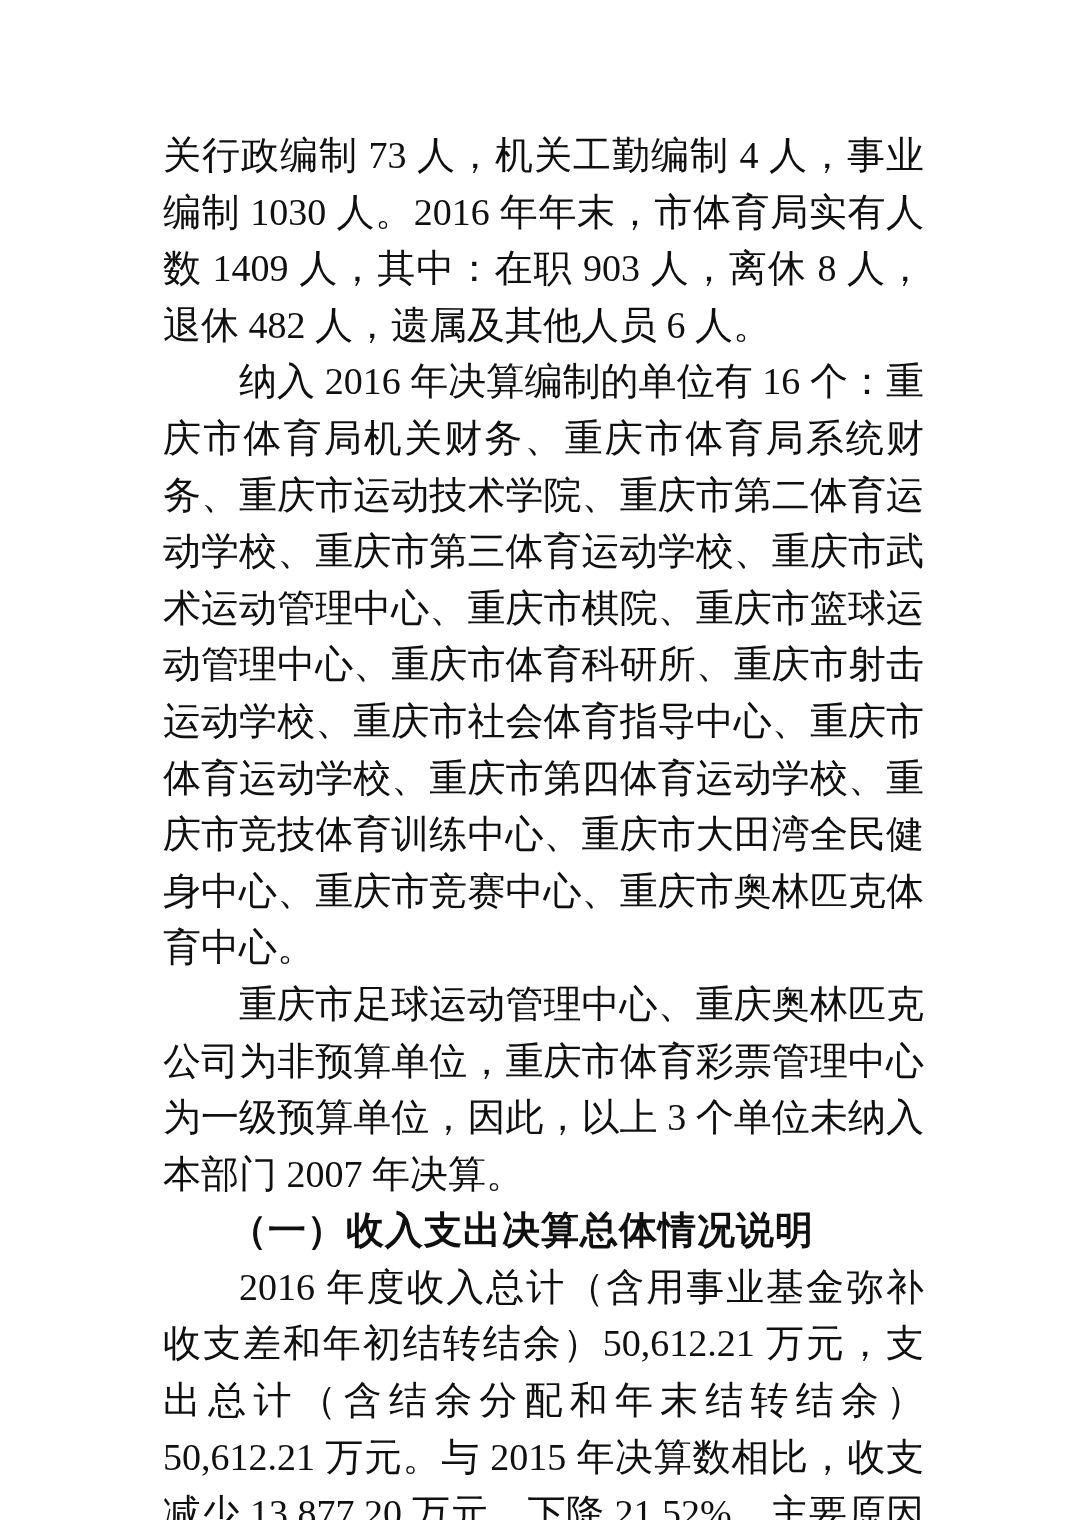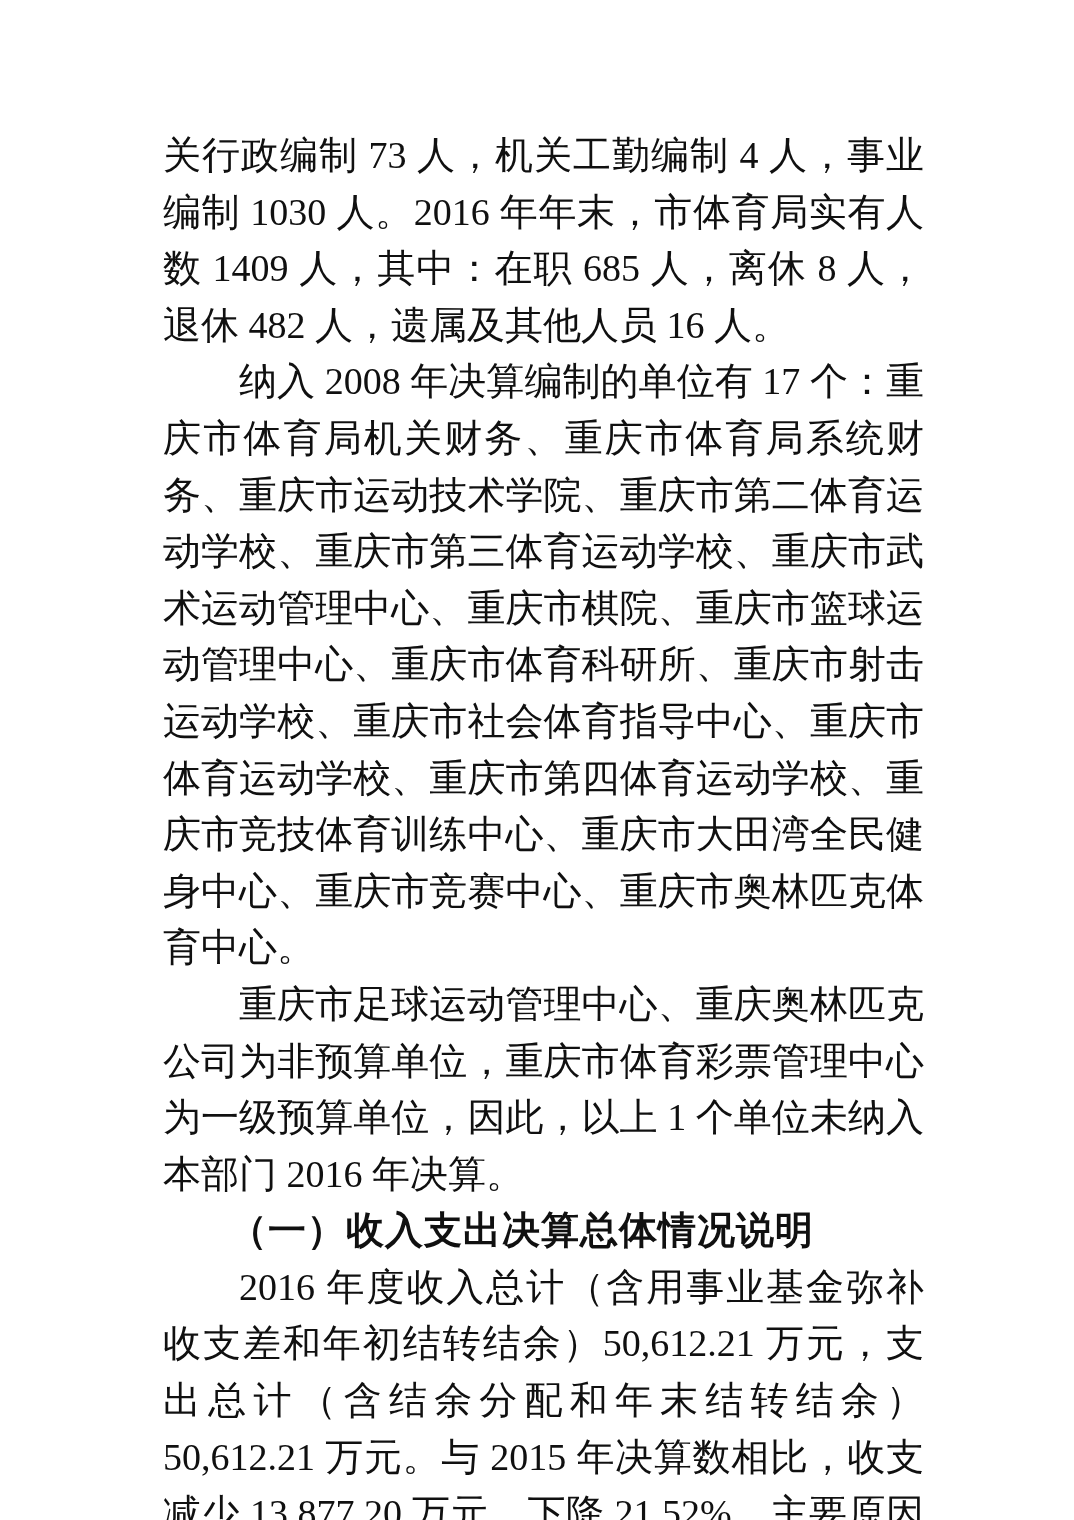--- a/index.html
+++ b/index.html
@@ -43,23 +43,23 @@
     font-family: Liberation Sans, sans-serif;
     font-weight: 700;
     text-indent: 66px;
     letter-spacing: 1px;
   }
 </style>
 </head>
 <body>
 
 <div class="page">
-  <p class="body-para no-indent">关行政编制 73 人，机关工勤编制 4 人，事业编制 1030 人。2016 年年末，市体育局实有人数 1409 人，其中：在职 685 人，离休 8 人，退休 482 人，遗属及其他人员 16 人。</p>
+  <p class="body-para no-indent">关行政编制 73 人，机关工勤编制 4 人，事业编制 1030 人。2016 年年末，市体育局实有人数 1409 人，其中：在职 903 人，离休 8 人，退休 482 人，遗属及其他人员 6 人。</p>
 
-  <p class="body-para">纳入 2008 年决算编制的单位有 17 个：重庆市体育局机关财务、重庆市体育局系统财务、重庆市运动技术学院、重庆市第二体育运动学校、重庆市第三体育运动学校、重庆市武术运动管理中心、重庆市棋院、重庆市篮球运动管理中心、重庆市体育科研所、重庆市射击运动学校、重庆市社会体育指导中心、重庆市体育运动学校、重庆市第四体育运动学校、重庆市竞技体育训练中心、重庆市大田湾全民健身中心、重庆市竞赛中心、重庆市奥林匹克体育中心。</p>
+  <p class="body-para">纳入 2016 年决算编制的单位有 16 个：重庆市体育局机关财务、重庆市体育局系统财务、重庆市运动技术学院、重庆市第二体育运动学校、重庆市第三体育运动学校、重庆市武术运动管理中心、重庆市棋院、重庆市篮球运动管理中心、重庆市体育科研所、重庆市射击运动学校、重庆市社会体育指导中心、重庆市体育运动学校、重庆市第四体育运动学校、重庆市竞技体育训练中心、重庆市大田湾全民健身中心、重庆市竞赛中心、重庆市奥林匹克体育中心。</p>
 
-  <p class="body-para">重庆市足球运动管理中心、重庆奥林匹克公司为非预算单位，重庆市体育彩票管理中心为一级预算单位，因此，以上 1 个单位未纳入本部门 2016 年决算。</p>
+  <p class="body-para">重庆市足球运动管理中心、重庆奥林匹克公司为非预算单位，重庆市体育彩票管理中心为一级预算单位，因此，以上 3 个单位未纳入本部门 2007 年决算。</p>
 
 
   <h3 class="h-subsection">（一）收入支出决算总体情况说明</h3>
 
   <p class="body-para">2016 年度收入总计（含用事业基金弥补收支差和年初结转结余）50,612.21 万元，支出总计（含结余分配和年末结转结余）50,612.21 万元。与 2015 年决算数相比，收支减少 13,877.20 万元、下降 21.52%，主要原因是一是由于政策调整以后，实行权责发生制列支，对上年结转不再纳入当年收入填报；二是 2015 年部分一次性项目在 2016 年未再投入。</p>
 </div>
 
 </body></html>

